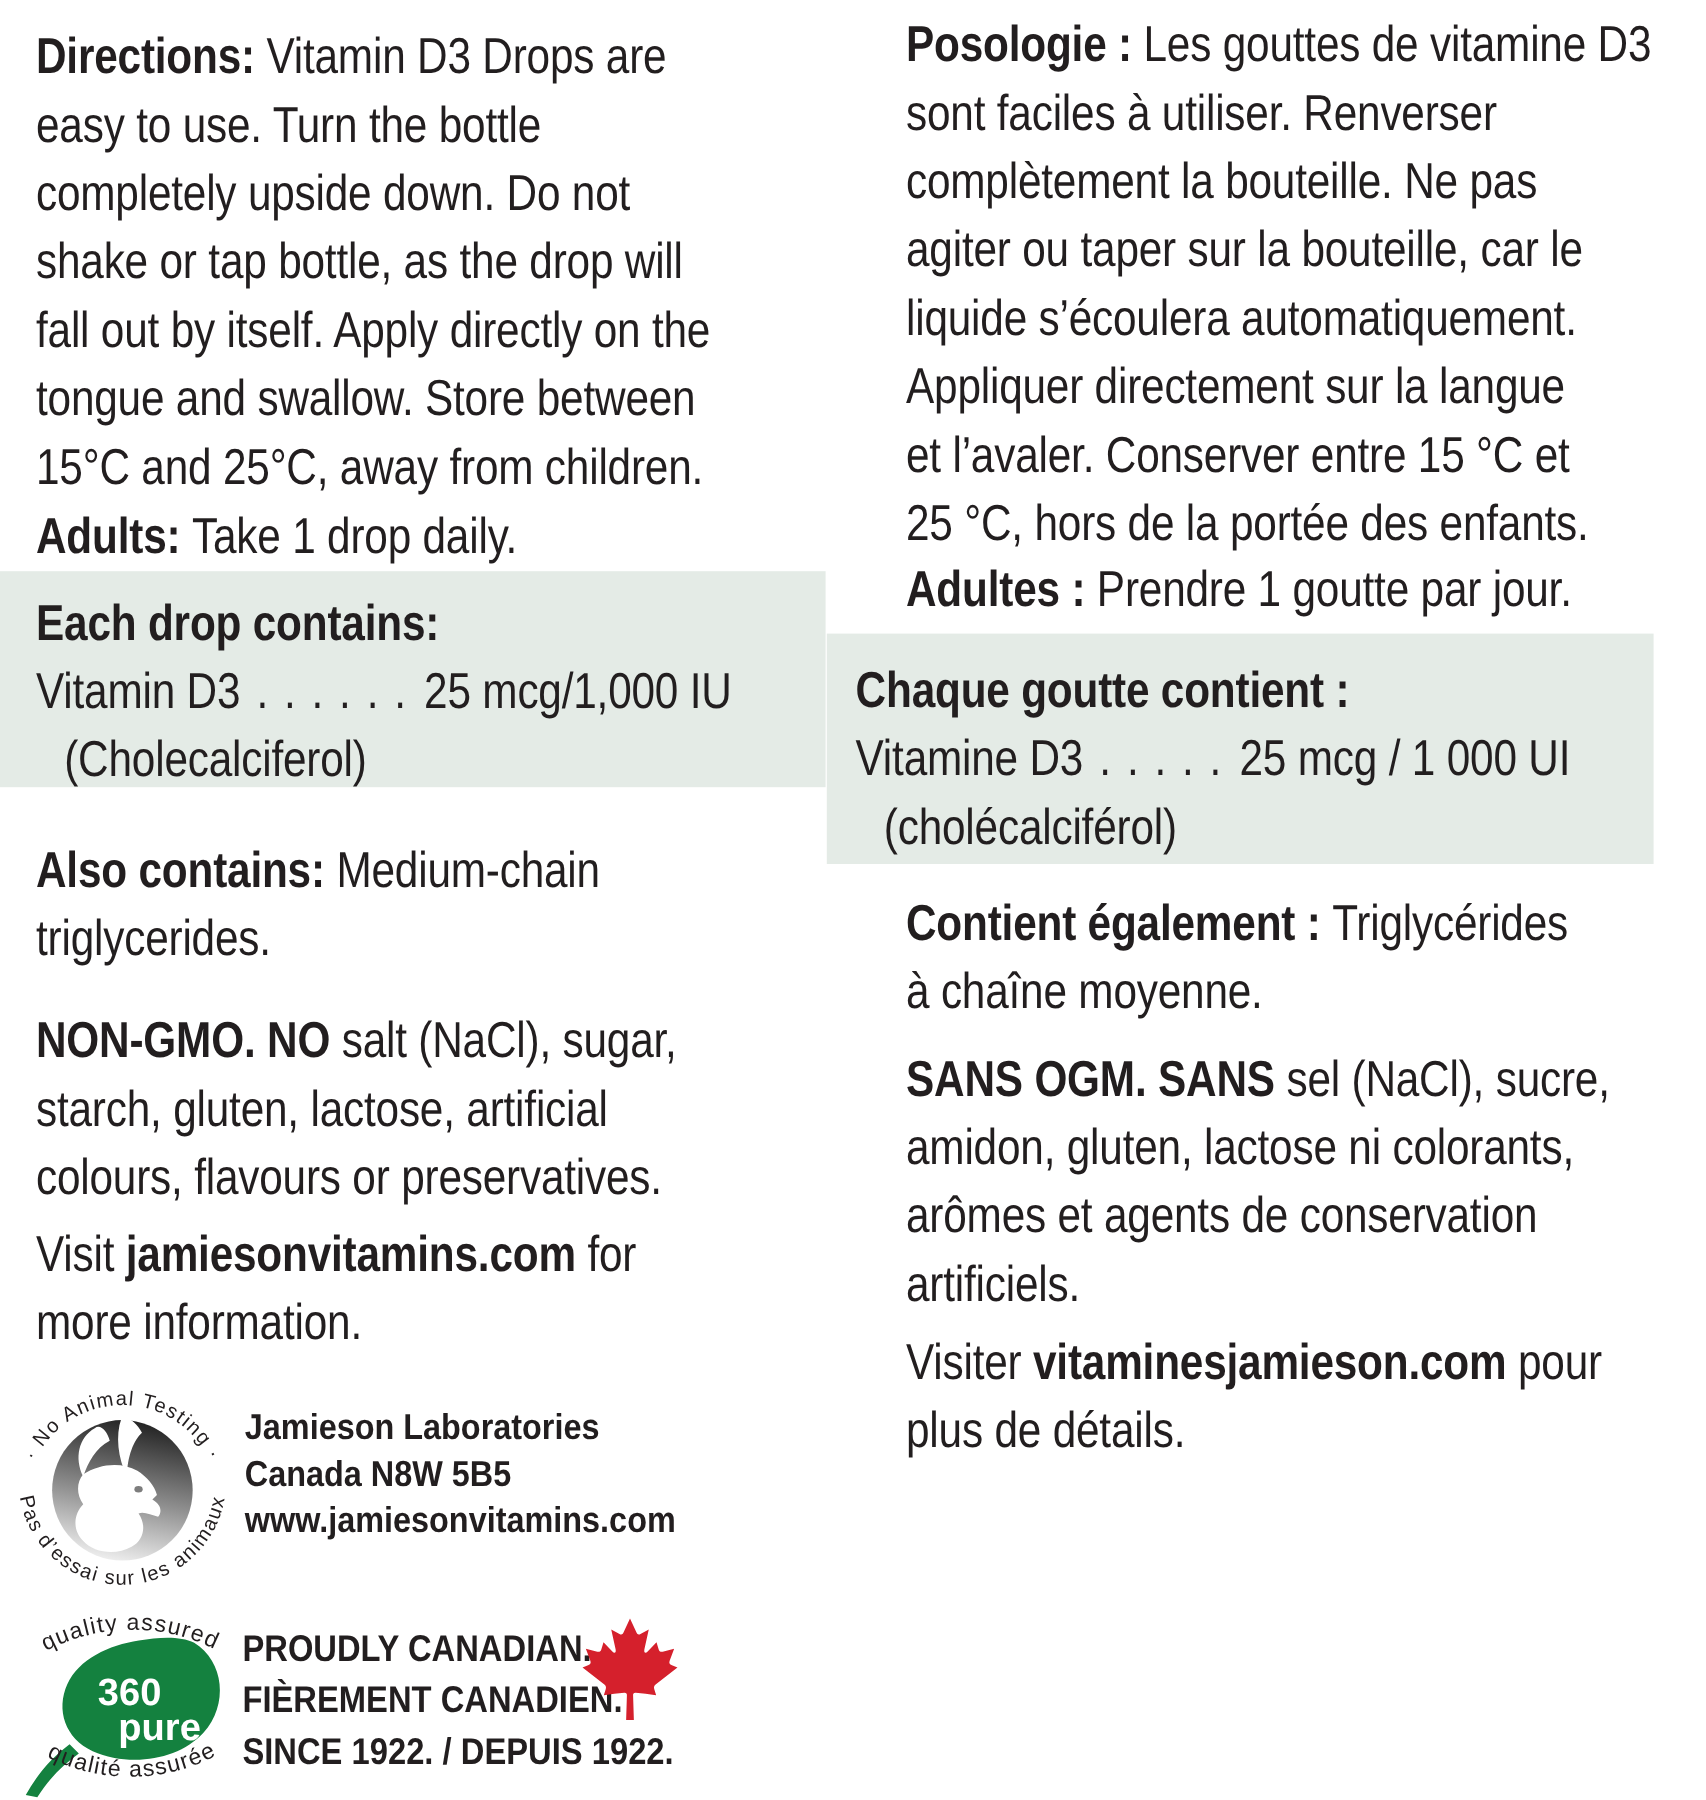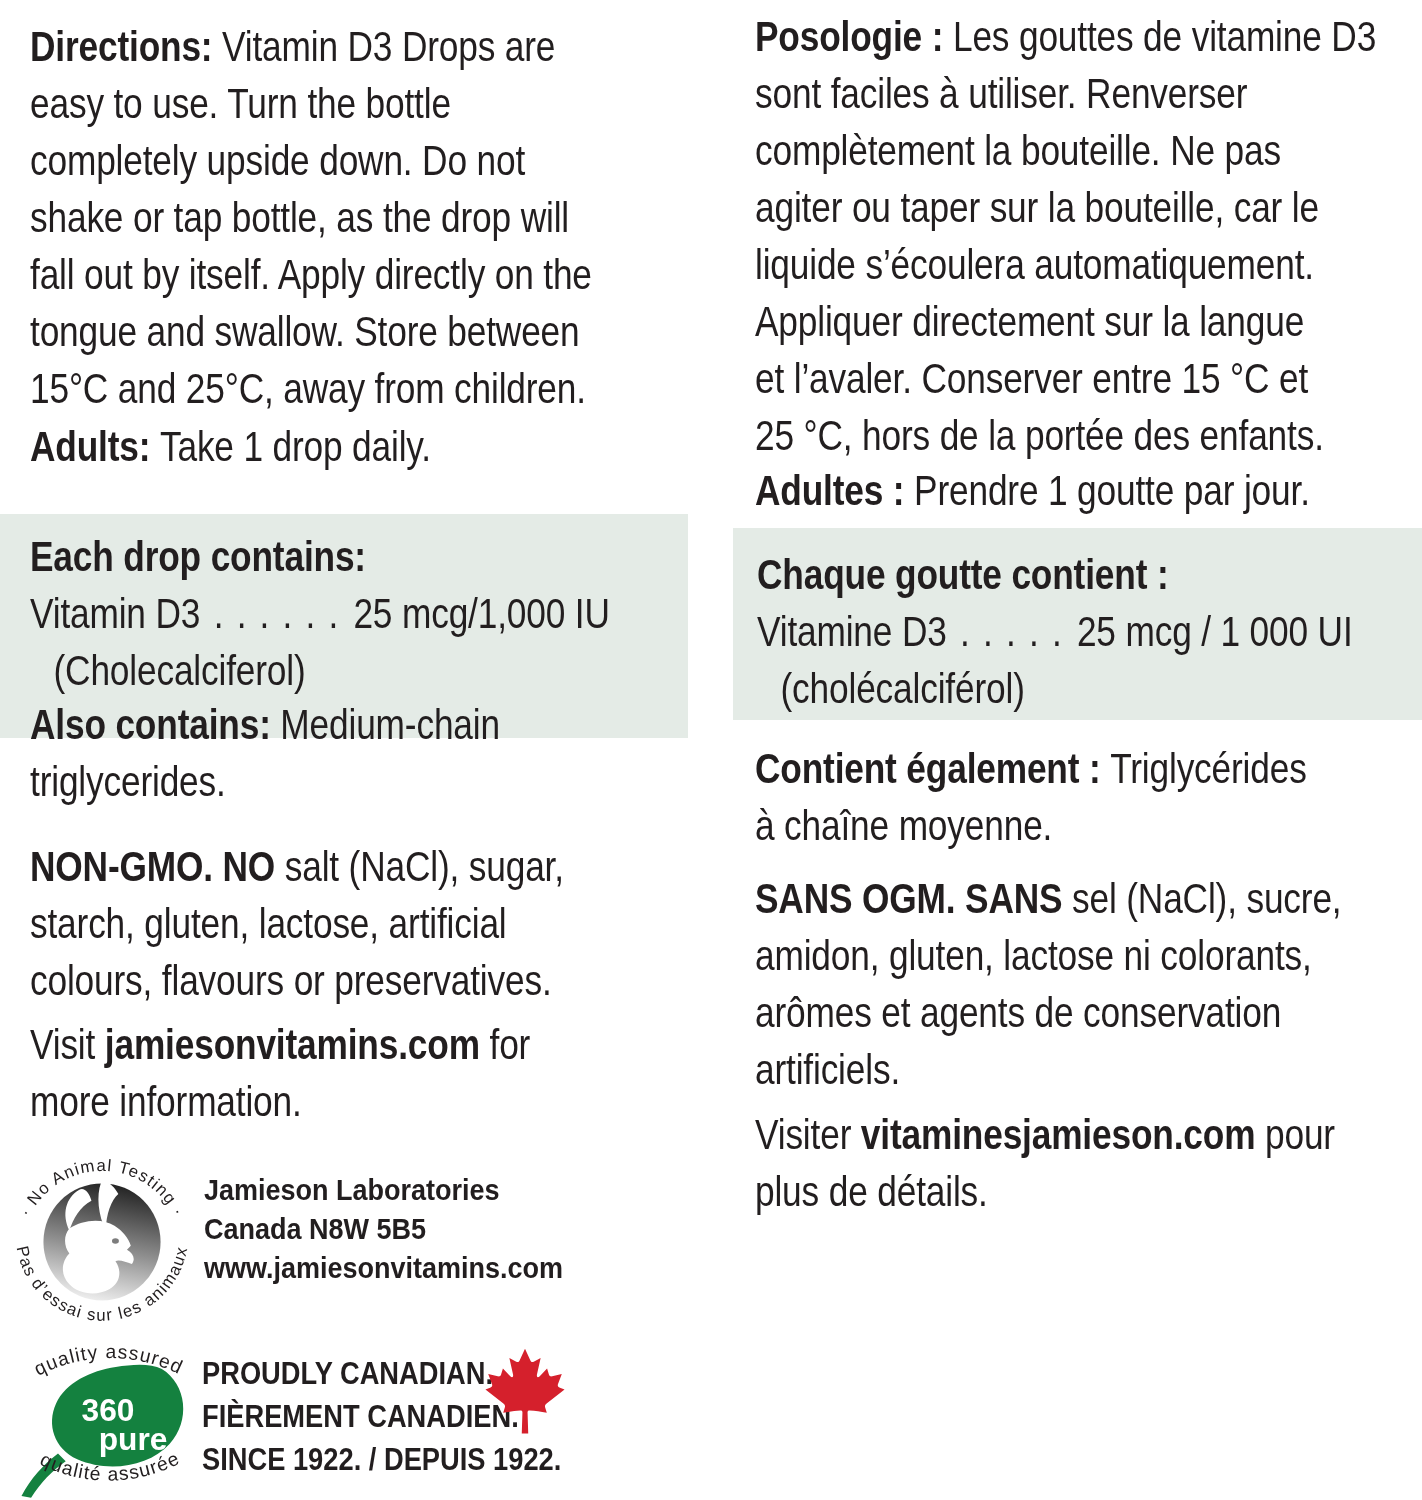--- a/index.html
+++ b/index.html
@@ -15,22 +15,22 @@
     font-size:42px;line-height:57px;letter-spacing:-0.2px;
     white-space:pre-line;
     transform:scaleX(0.84);transform-origin:0 0;
     width:790px;
   }
   .body b{font-weight:bold;}
   .hl{
     position:absolute;background:#e4ebe6;
   }
   .hl .body{position:relative;transform:scaleX(0.84);transform-origin:0 0;}
-  .hl-left{left:0;top:514px;width:688px;height:224px;padding:14px 0 0 30px;box-sizing:border-box;}
-  .hl-right{left:733px;top:528px;width:689px;height:192px;padding:18px 0 0 24px;box-sizing:border-box;}
+  .hl-left{left:0;top:476px;width:688px;height:180px;padding:14px 0 0 30px;box-sizing:border-box;}
+  .hl-right{left:689px;top:528px;width:689px;height:192px;padding:18px 0 0 24px;box-sizing:border-box;}
   .dots{margin:0 16px;letter-spacing:2px;}
   .indent{padding-left:28px;}
   .small{
     position:absolute;font-weight:bold;font-size:30px;line-height:39px;
     white-space:pre-line;transform:scaleX(0.9);transform-origin:0 0;width:460px;
   }
   .small2{
     position:absolute;font-weight:bold;font-size:31px;line-height:43px;
     white-space:pre-line;transform:scaleX(0.88);transform-origin:0 0;width:420px;
   }

